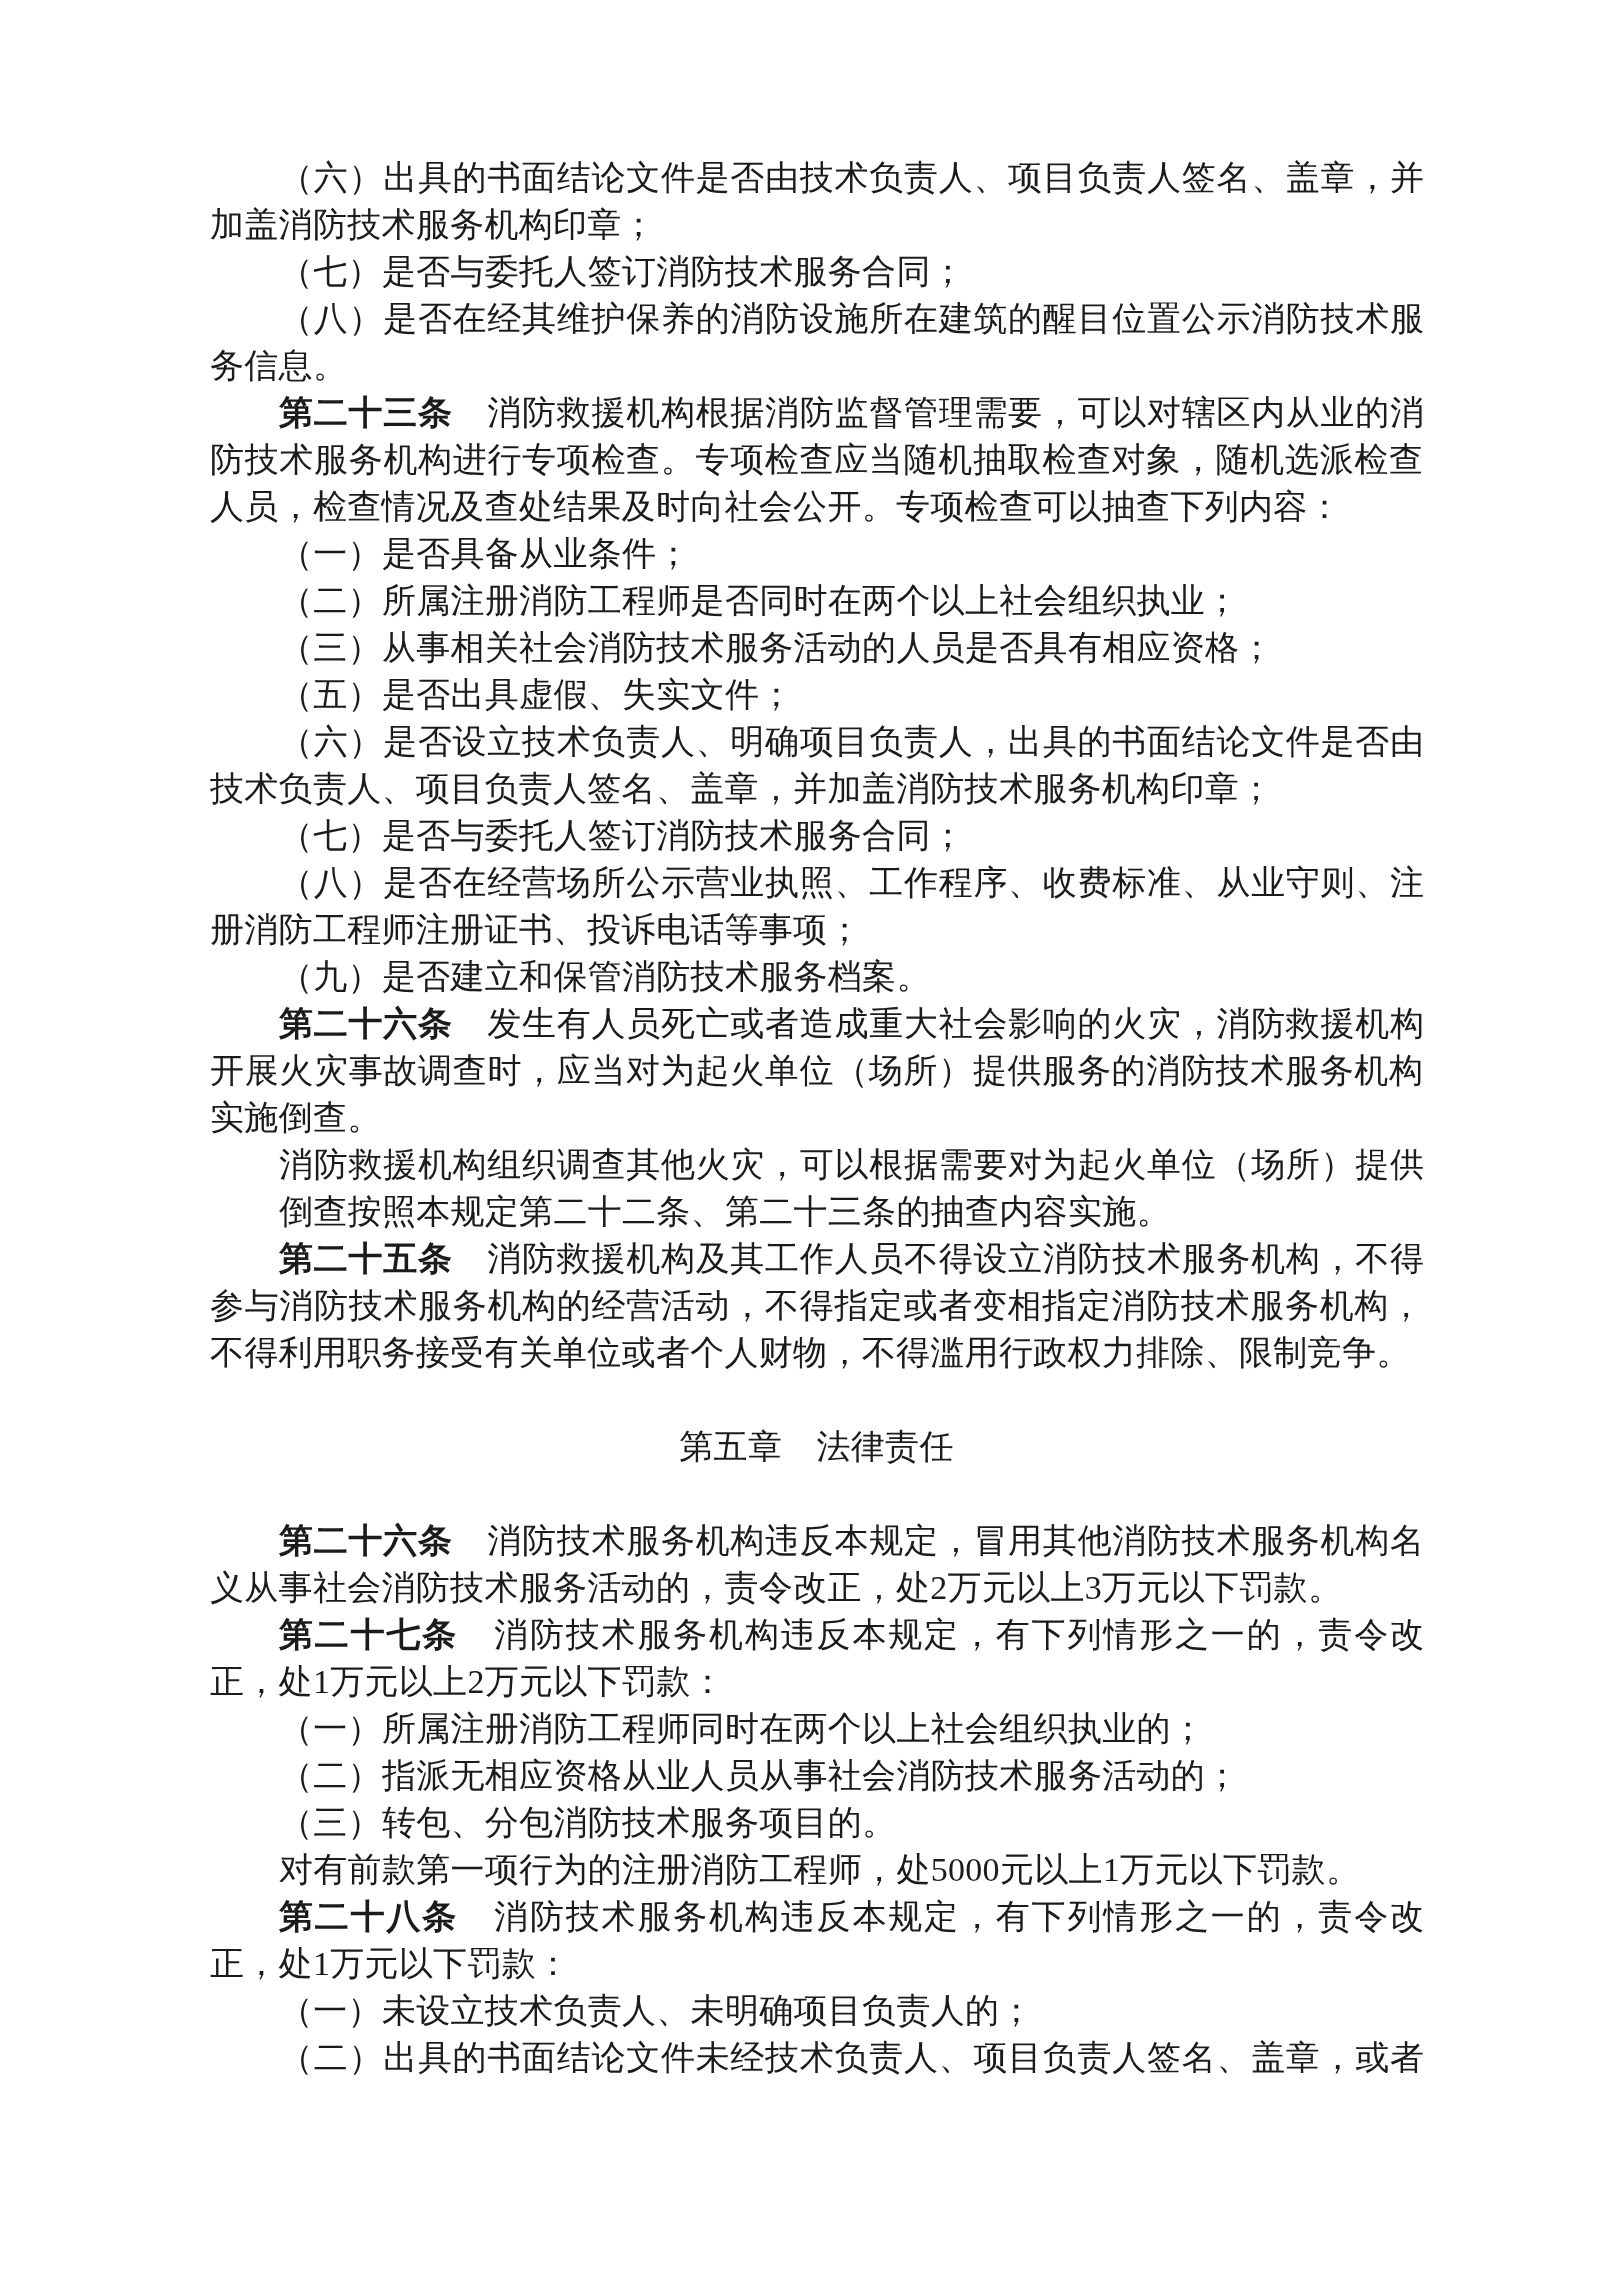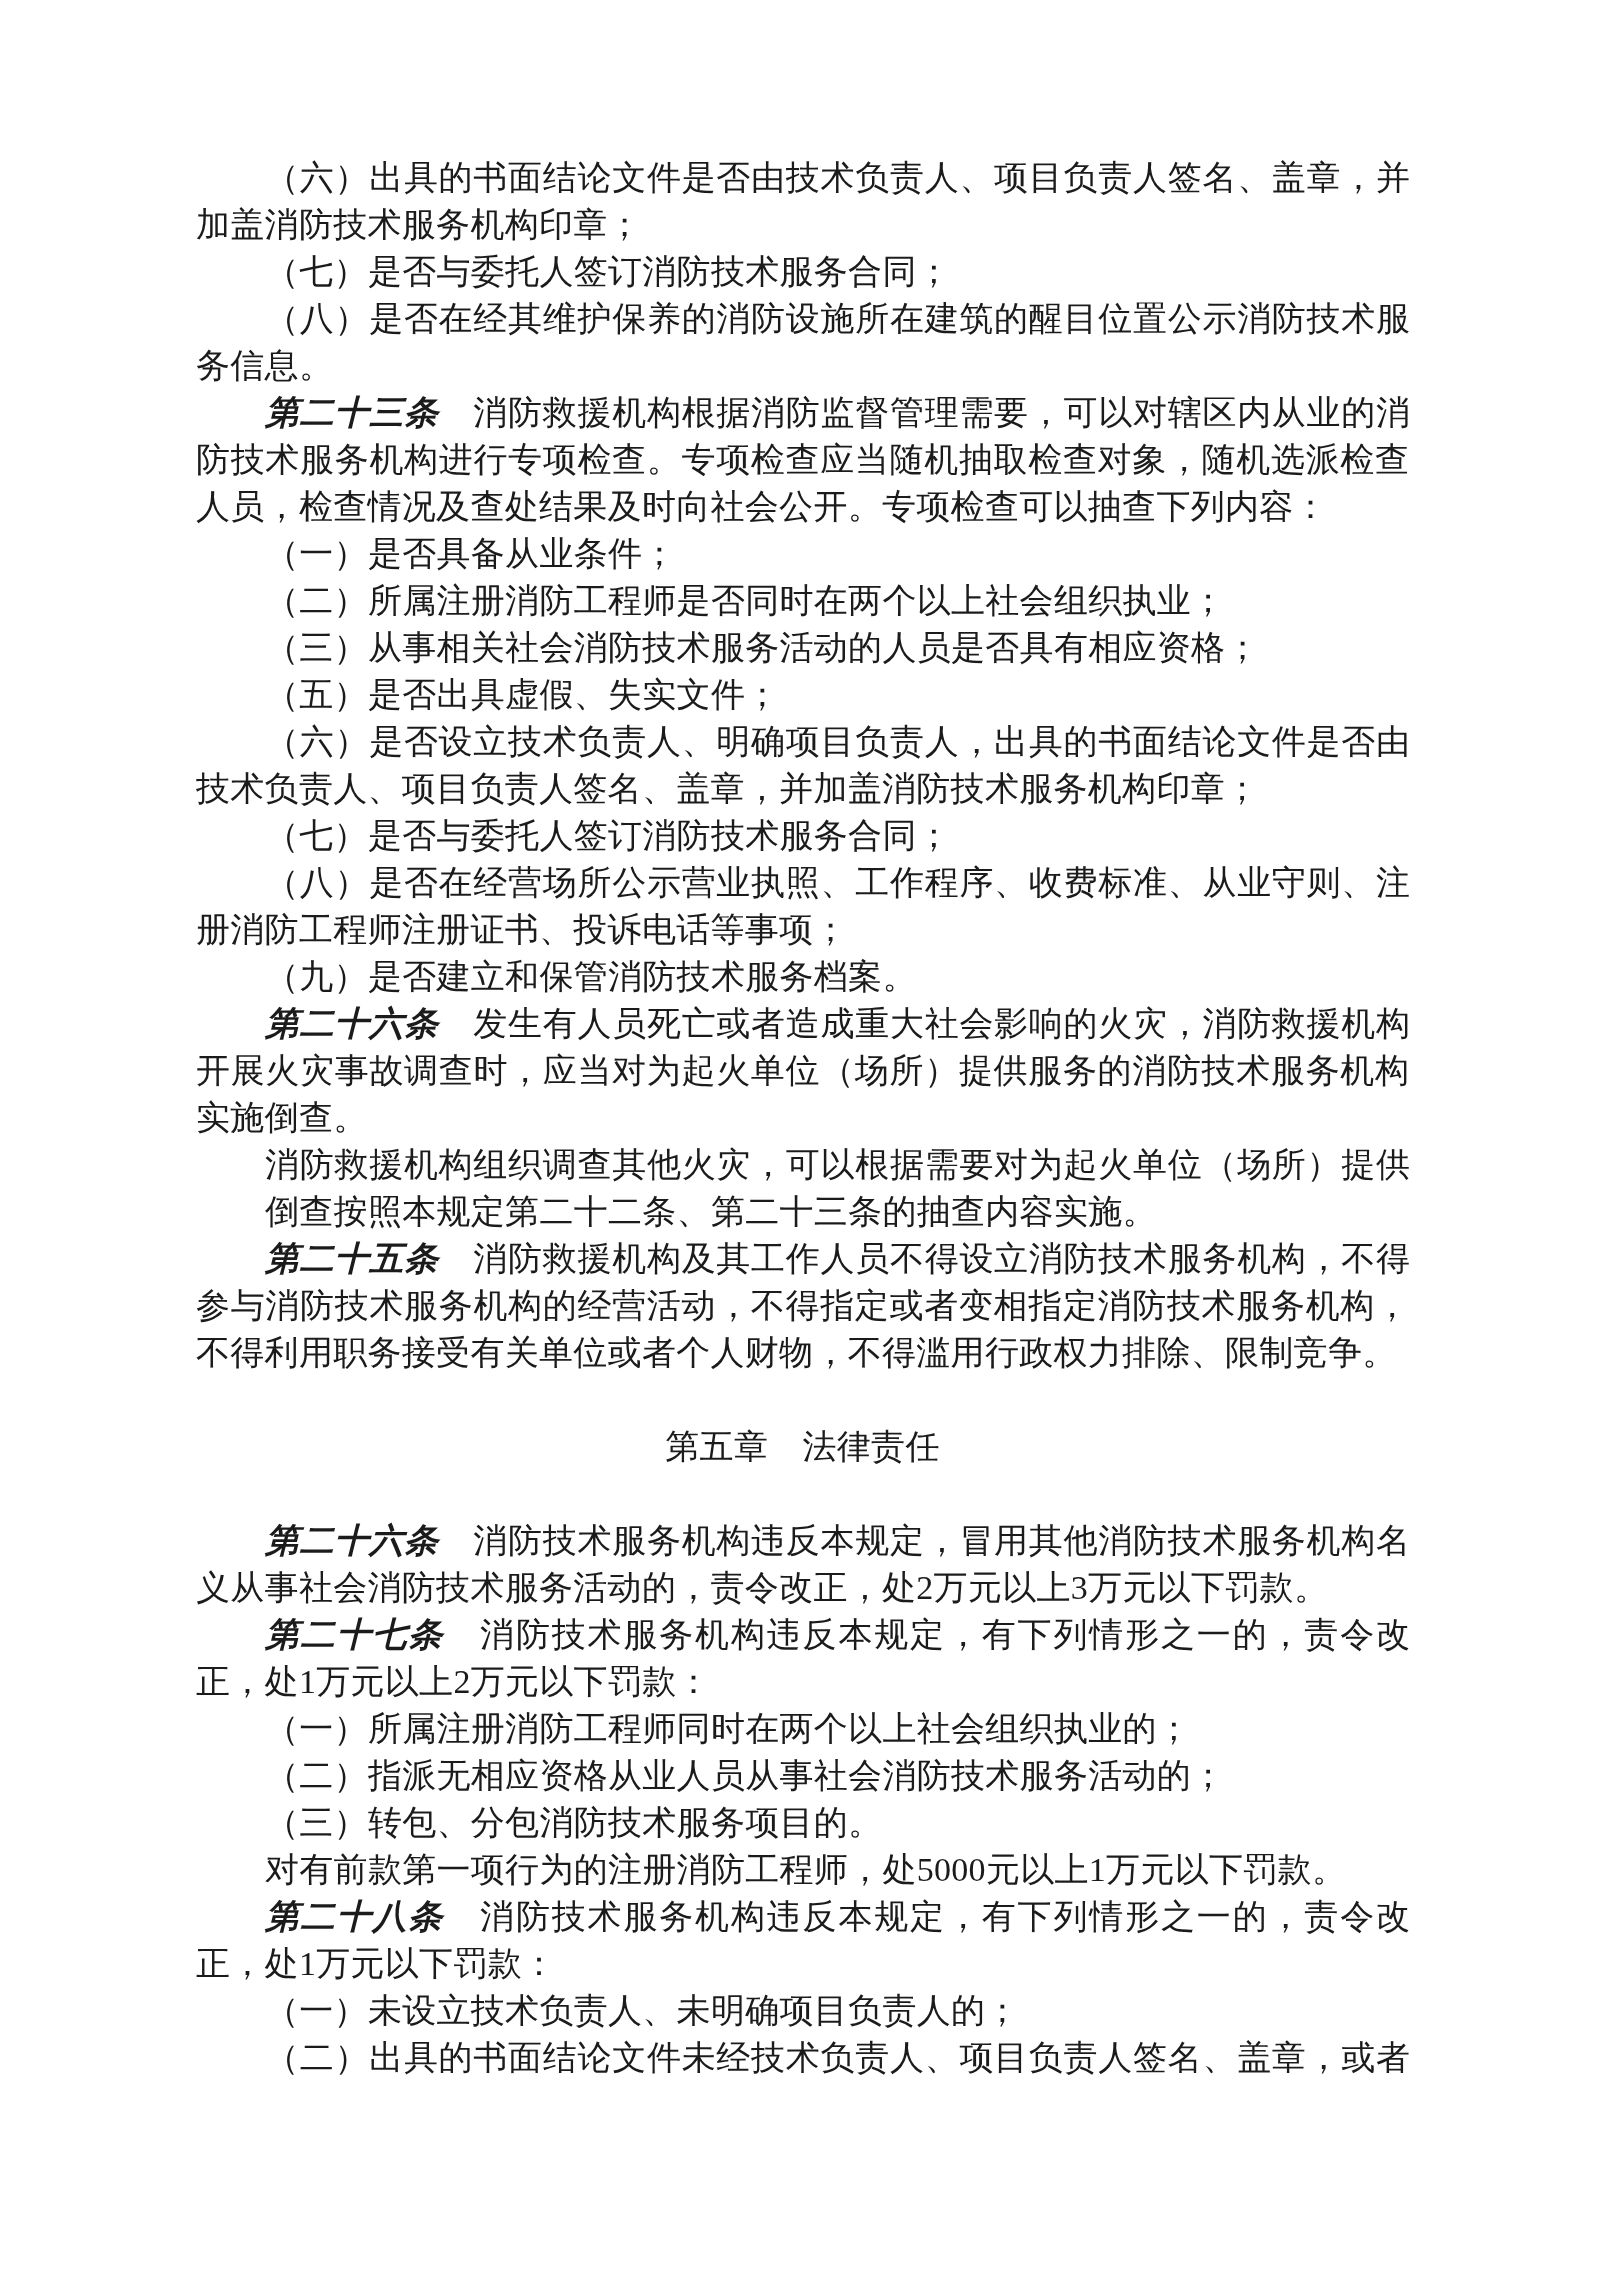--- a/index.html
+++ b/index.html
@@ -12,21 +12,21 @@
     width: 1620px;
     height: 2290px;
     background: #ffffff;
     margin: 0 auto;
     overflow: hidden;
     font-family: "Liberation Serif", "DejaVu Serif", serif;
     color: #1b1b1b;
   }
   .text-block {
     position: absolute;
-    left: 196px;
+    left: 210px;
     top: 154px;
     width: 1213px;
   }
   .line {
     height: 47px;
     line-height: 47px;
     font-size: 34px;
     overflow: hidden;
     white-space: nowrap;
     letter-spacing: 0.3px;
@@ -46,21 +46,20 @@
   }
   .line.blank { }
   .line.heading {
     text-align-last: center;
     padding-left: 0;
     white-space: nowrap;
   }
   .art {
     font-family: "Liberation Sans", "DejaVu Sans", sans-serif;
     font-weight: 700;
-    font-style: italic;
   }
 </style>
 </head>
 <body>
 
 <div class="page" style="background: rgb(255, 255, 255); color: rgb(27, 27, 27);">
   <div class="text-block">
       <div class="line indent justify"><span>（六）出具的书面结论文件是否由技术负责人、项目负责人签名、盖章，并</span></div>
       <div class="line"><span>加盖消防技术服务机构印章；</span></div>
       <div class="line indent"><span>（七）是否与委托人签订消防技术服务合同；</span></div>

